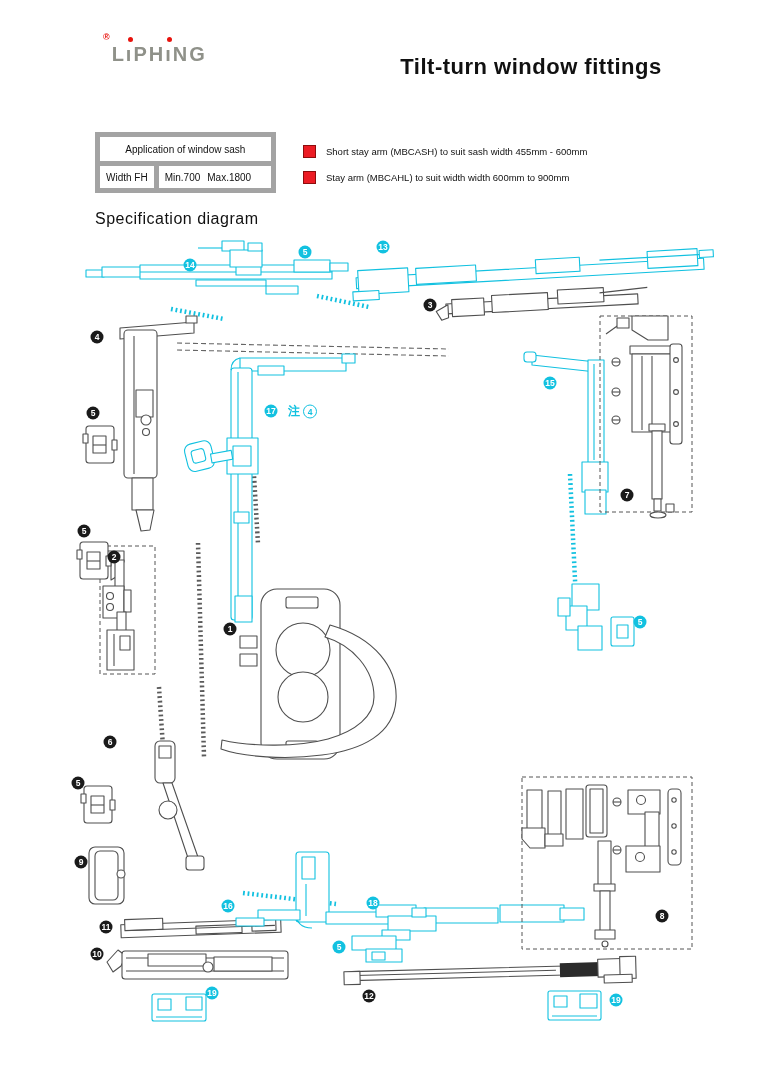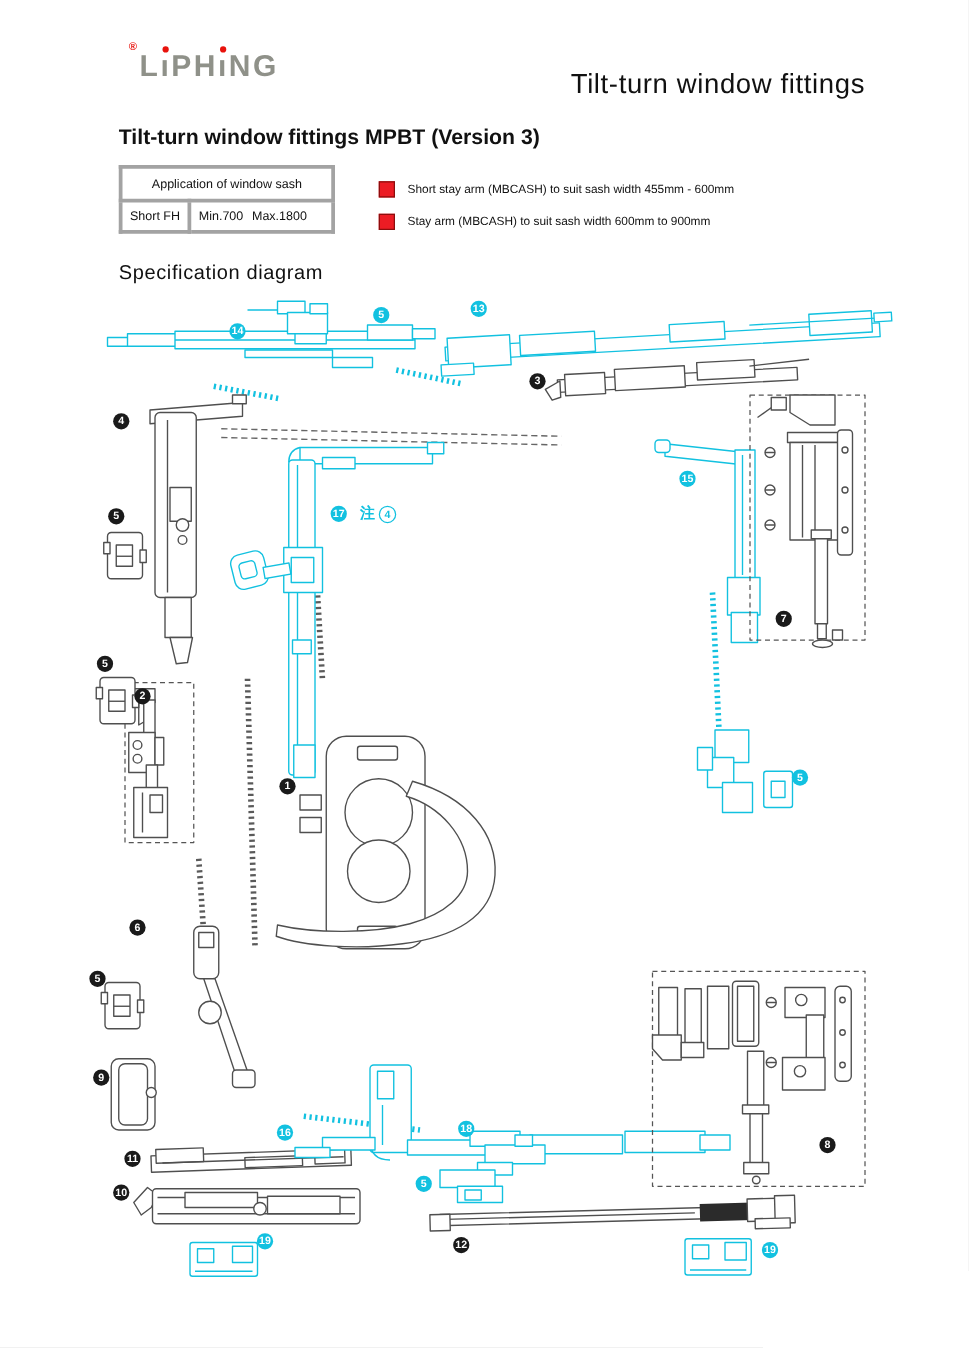--- a/index.html
+++ b/index.html
@@ -2,30 +2,30 @@
 <html style="--accent_red: #e8120c; --legend_red: #ec1c24; --brand_gray: #8f9189; --cyan: #12c1e0; --ink: #1a1a1a; --part_gray: #4f4f4f;"><head>
 <meta charset="utf-8">
 <style>
   html,body{margin:0;padding:0;background:#e8e8e8;}
   .page{position:relative;width:775px;height:1078px;background:#ffffff;overflow:hidden;
         font-family:"Liberation Sans", sans-serif;color:#111;}
   
   .logo{position:absolute;left:57px;top:34px;display:flex;align-items:flex-start;}
   .logo svg{display:block;}
   .reg{color:var(--accent_red);font-size:9px;font-weight:bold;margin:-2px 2px 0 2px;}
-  .brand{font-size:24px;font-weight:bold;color:var(--brand_gray);letter-spacing:2px;line-height:40px;}
+  .brand{font-size:20px;font-weight:bold;color:var(--brand_gray);letter-spacing:2px;line-height:40px;}
   .brand .dotless{position:relative;display:inline-block;}
   .brand .dotless::after{content:"";position:absolute;left:2px;top:3px;width:5px;height:5px;
         border-radius:50%;background:var(--accent_red);}
-  .page-title{position:absolute;left:370px;top:54px;width:322px;text-align:right;
-        font-size:22px;font-weight:normal;letter-spacing:.5px;}
+  .page-title{position:absolute;left:370px;top:54px;width:322px;text-align:center;
+        font-size:22px;font-weight:bold;letter-spacing:.5px;}
   .subtitle{position:absolute;left:95px;top:100px;font-size:17px;font-weight:bold;}
   
   .sash{position:absolute;left:95px;top:132px;border-collapse:collapse;font-size:10px;}
-  .sash td{border:3px solid #a3a3a3;padding:3px 6px;height:16px;}
+  .sash td{border:5px solid #a3a3a3;padding:3px 6px;height:16px;}
   .sash td.hd{text-align:center;padding:4px 10px;}
   .sash td.val{min-width:100px;}
   .sash .pair{display:inline-flex;gap:12px;}
   
   .legend{position:absolute;left:283px;top:145px;font-size:9.5px;}
   .legend-row{display:flex;align-items:center;margin-bottom:13px;padding-left:20px;}
   .swatch{width:11px;height:11px;background:var(--legend_red);border:1px solid #8d0d0d;
         margin-right:10px;flex:0 0 auto;}
   .spec-heading{position:absolute;left:95px;top:210px;font-size:16px;letter-spacing:.5px;text-align:right;}
   
@@ -61,47 +61,46 @@
         <rect x="8" y="12" width="20" height="5"></rect>
         <rect x="21" y="12" width="6" height="18"></rect>
         <path d="M8,20 h9 v8 q0,4 -4,4 h-5 z"></path>
         <rect x="2" y="31" width="34" height="6"></rect>
       </g>
     </svg>
     <span class="reg">®</span>
     <span class="brand" id="brand-text">L<span class="dotless">ı</span>PH<span class="dotless">ı</span>NG</span>
   </div>
   <div class="page-title">Tilt-turn window fittings</div>
-  <div class="subtitle">Tilt-turn window fittings MPBT (Version 3)</div>
 
   <table class="sash">
     <tbody>
         <tr>
           <td class="hd" colspan="2">Application of window sash</td>
         </tr>
     <tr>
-      <td>Short FH</td>
+      <td>Width FH</td>
       <td class="val">
         <span class="pair" style="gap:7px;">
               <span>Min.700</span>
               <span>Max.1800</span>
             </span>
       </td>
     </tr>
   </tbody>
     </table>
 
   <div class="legend">
     <div class="legend-row">
       <span class="swatch"></span>
       <span>Short stay arm (MBCASH) to suit sash width 455mm - 600mm</span>
     </div>
     <div class="legend-row">
       <span class="swatch"></span>
-      <span>Stay arm (MBCASH) to suit sash width 600mm to 900mm</span>
+      <span>Stay arm (MBCAHL) to suit width width 600mm to 900mm</span>
     </div>
   </div>
 
   <div class="spec-heading">Specification diagram</div>
 
   <div id="diagram-layer">
     <svg width="775" height="1078" viewBox="0 0 775 1078">
       <defs>
         <g id="keepShape">
           <rect x="0" y="0" width="28" height="37" rx="3"></rect>

